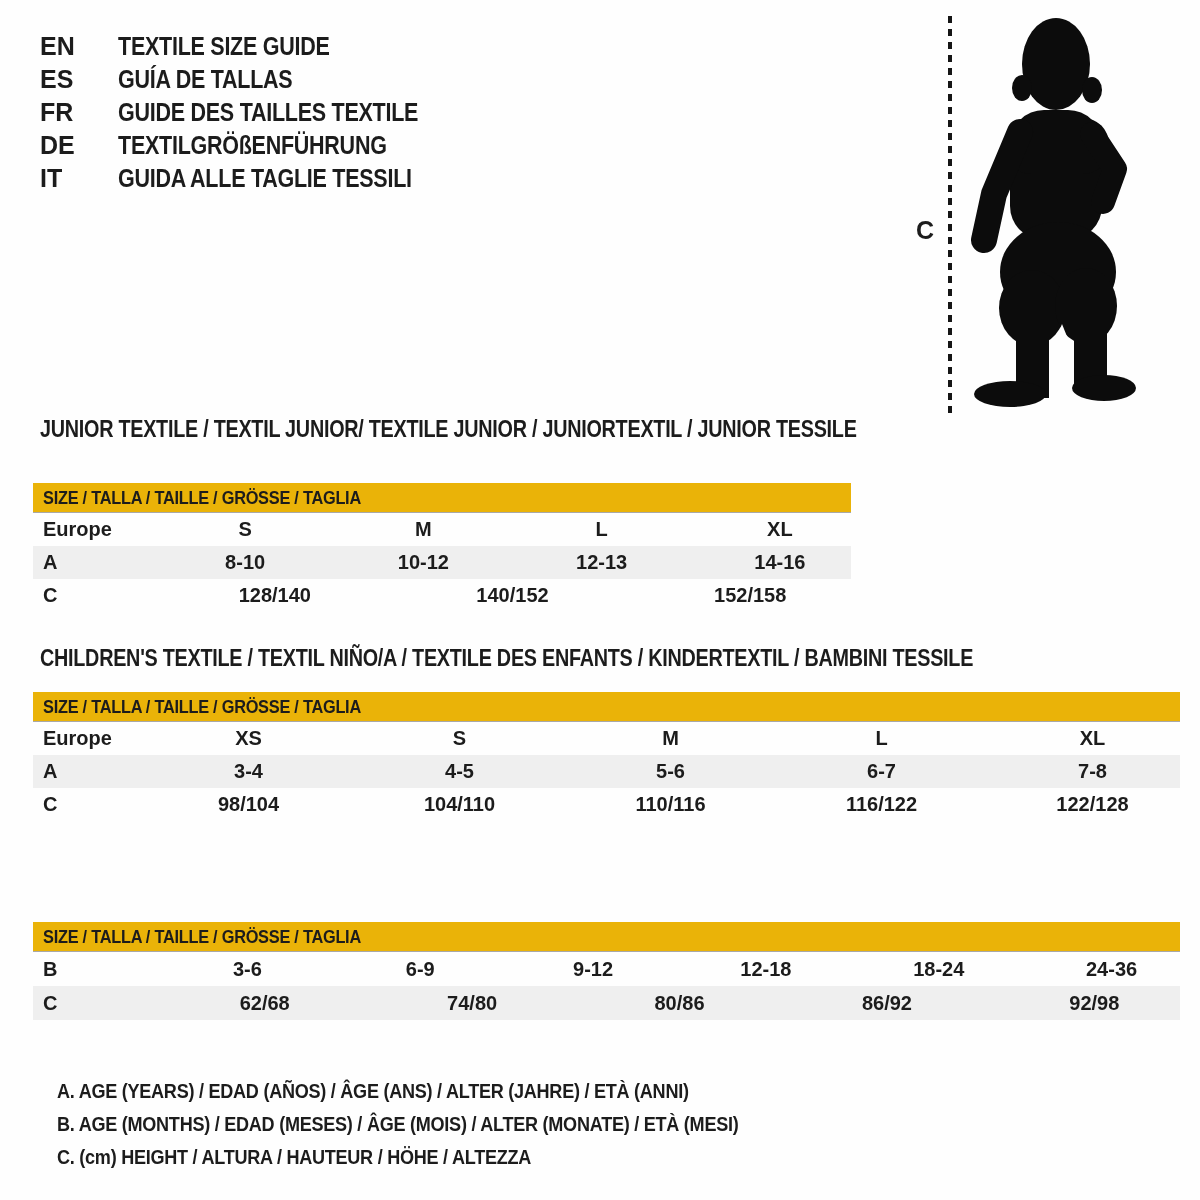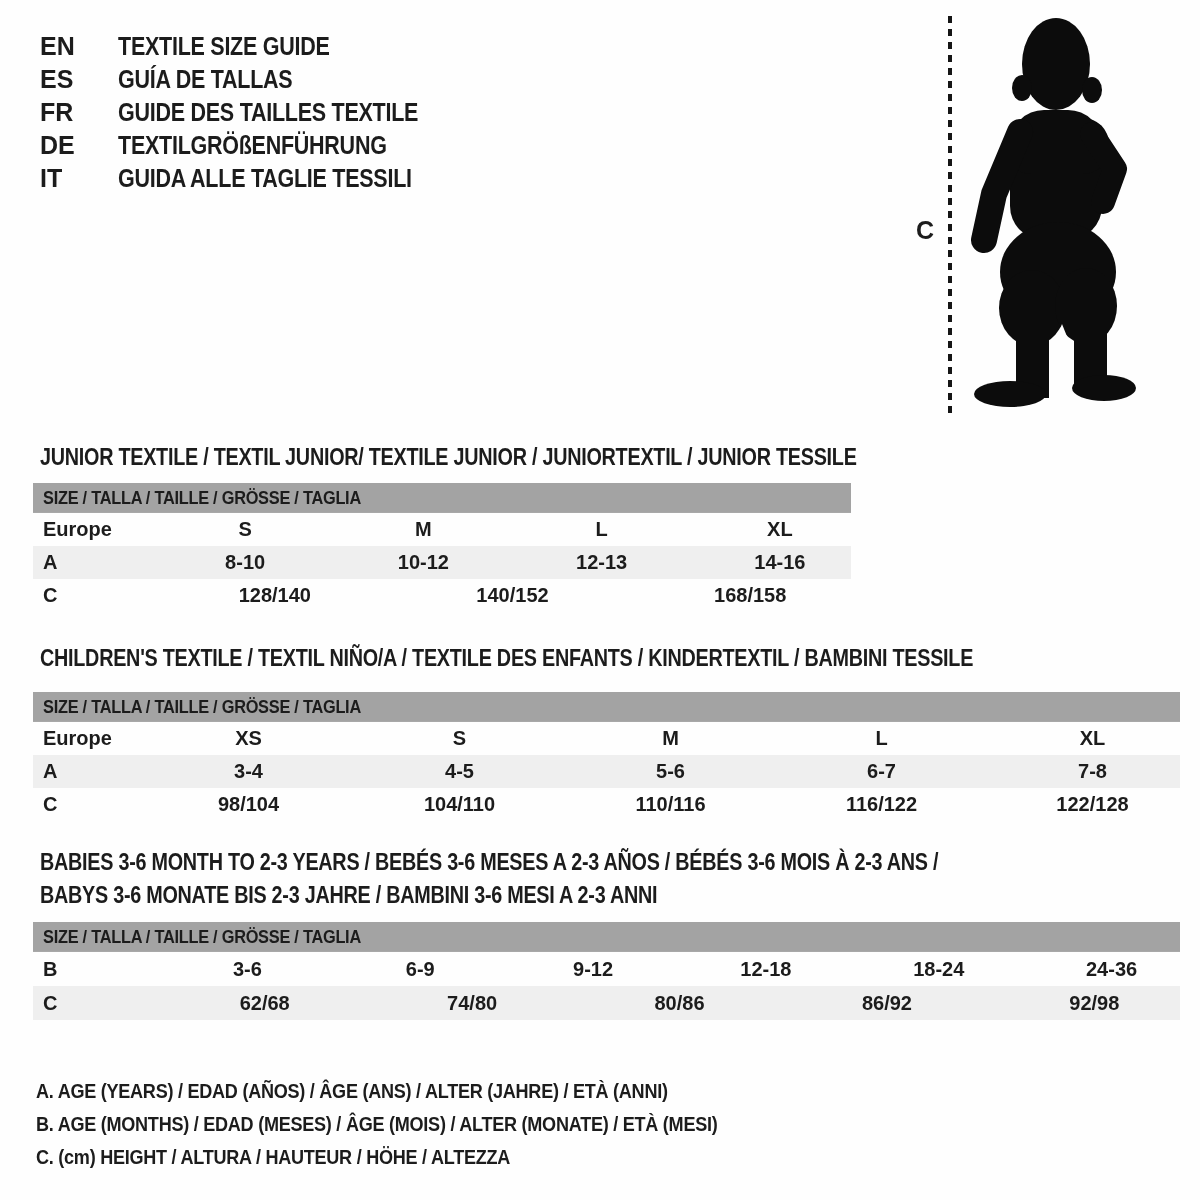--- a/index.html
+++ b/index.html
@@ -16,32 +16,32 @@
   
   .dash-line{position:absolute;left:948px;top:16px;width:4px;height:402px;
     background:repeating-linear-gradient(to bottom,#151515 0 7px,transparent 7px 13px);}
   .c-label{position:absolute;left:916px;top:216px;font-weight:bold;font-size:25px;}
   .silhouette{position:absolute;left:962px;top:14px;}
   
   .sec-head{position:absolute;left:40px;font-weight:bold;font-size:23px;white-space:nowrap;}
   .sec-head .line{display:block;height:33px;line-height:33px;}
   
   .tbl{position:absolute;font-weight:bold;}
-  .band{height:29px;line-height:29px;background:#a3a3a3;border-bottom:1px solid #a8a8a8;
+  .band{height:29px;line-height:29px;background:#eab308;border-bottom:1px solid #a8a8a8;
         padding-left:10px;font-size:19px;}
   .trow{display:flex;height:33px;line-height:33px;font-size:20px;gap:36px;}
   .trow.shaded{background:#efefef;}
   .tlabel{padding-left:10px;text-align:left;flex:0 0 auto;}
   .tcell{flex:1 1 0;text-align:center;}
   .t1 .tlabel{width:95px;}
   .t2 .tlabel{width:82px;}
   .t3 .tlabel{width:100px;}
   .t3 .trow{height:34px;line-height:34px;}
   
-  .legend{position:absolute;left:36px;top:1074px;font-weight:bold;font-size:21px;}
+  .legend{position:absolute;left:57px;top:1074px;font-weight:bold;font-size:21px;}
   .legend-line{height:33px;line-height:33px;white-space:nowrap;}
 </style>
 </head>
 <body>
 
 <div class="canvas">
 
   <div class="lang-block">
     <div class="lang-row">
       <span class="lang-code">EN</span><span class="cond">TEXTILE SIZE GUIDE</span>
@@ -75,21 +75,21 @@
       <ellipse cx="70" cy="294" rx="33" ry="38"></ellipse>
       <ellipse cx="124" cy="292" rx="31" ry="38"></ellipse>
       <polygon points="88,340 100,310 112,340" fill="#fefefe"></polygon>
       <rect x="54" y="300" width="33" height="84"></rect>
       <rect x="112" y="296" width="33" height="82"></rect>
       <ellipse cx="48" cy="380" rx="36" ry="13"></ellipse>
       <ellipse cx="142" cy="374" rx="32" ry="13"></ellipse>
     </g>
   </svg>
 
-  <div class="sec-head" style="top:444px;">
+  <div class="sec-head" style="top:416px;">
     <span class="cond">JUNIOR TEXTILE / TEXTIL JUNIOR/ TEXTILE JUNIOR / JUNIORTEXTIL / JUNIOR TESSILE</span>
   </div>
   <div class="tbl t1" style="left:33px;top:483px;width:818px;">
     <div class="band">
       <span class="cond">SIZE / TALLA / TAILLE / GRÖSSE / TAGLIA</span>
     </div>
     <div class="trow">
       <div class="tlabel">Europe</div>
       <div class="tcell">S</div>
       <div class="tcell">M</div>
@@ -100,21 +100,21 @@
       <div class="tlabel">A</div>
       <div class="tcell">8-10</div>
       <div class="tcell">10-12</div>
       <div class="tcell">12-13</div>
       <div class="tcell">14-16</div>
     </div>
     <div class="trow">
       <div class="tlabel">C</div>
       <div class="tcell">128/140</div>
       <div class="tcell">140/152</div>
-      <div class="tcell">168/158</div>
+      <div class="tcell">152/158</div>
     </div>
   </div>
 
   <div class="sec-head" style="top:645px;">
     <span class="cond">CHILDREN'S TEXTILE / TEXTIL NIÑO/A / TEXTILE DES ENFANTS / KINDERTEXTIL / BAMBINI TESSILE</span>
   </div>
   <div class="tbl t2" style="left:33px;top:692px;width:1147px;">
     <div class="band">
       <span class="cond">SIZE / TALLA / TAILLE / GRÖSSE / TAGLIA</span>
     </div>
@@ -137,24 +137,20 @@
     <div class="trow">
       <div class="tlabel">C</div>
       <div class="tcell">98/104</div>
       <div class="tcell">104/110</div>
       <div class="tcell">110/116</div>
       <div class="tcell">116/122</div>
       <div class="tcell">122/128</div>
     </div>
   </div>
 
-  <div class="sec-head" style="top:846px;">
-    <span class="line"><span class="cond">BABIES 3-6 MONTH TO 2-3 YEARS / BEBÉS 3-6 MESES A 2-3 AÑOS / BÉBÉS 3-6 MOIS À 2-3 ANS /</span></span>
-    <span class="line"><span class="cond">BABYS 3-6 MONATE BIS 2-3 JAHRE / BAMBINI 3-6 MESI A 2-3 ANNI</span></span>
-  </div>
   <div class="tbl t3" style="left:33px;top:922px;width:1147px;">
     <div class="band">
       <span class="cond">SIZE / TALLA / TAILLE / GRÖSSE / TAGLIA</span>
     </div>
     <div class="trow">
       <div class="tlabel">B</div>
       <div class="tcell">3-6</div>
       <div class="tcell">6-9</div>
       <div class="tcell">9-12</div>
       <div class="tcell">12-18</div>

